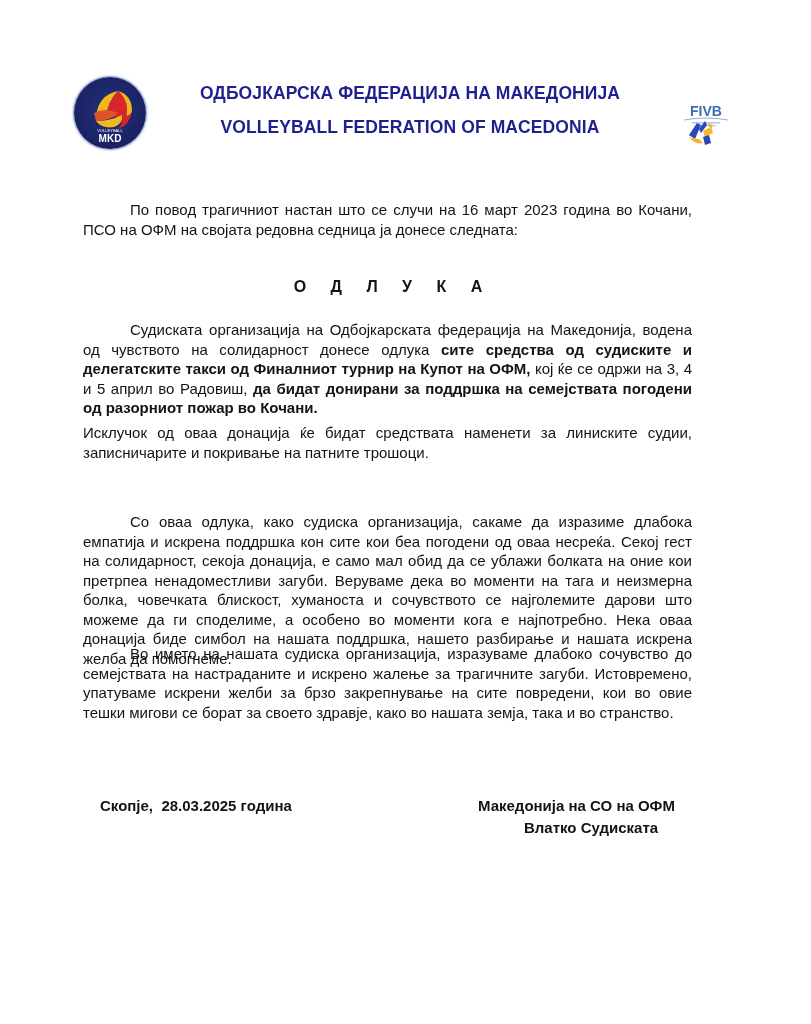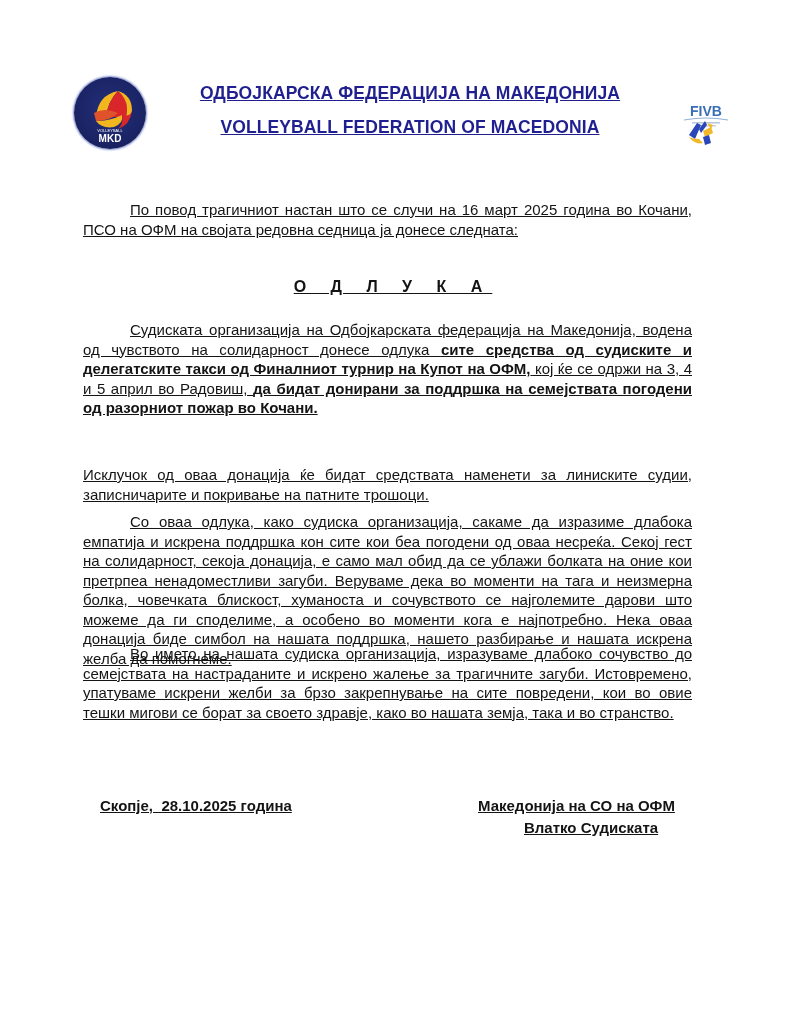--- a/index.html
+++ b/index.html
@@ -1,18 +1,18 @@
 <!DOCTYPE html>
 <html><head>
 <meta charset="utf-8">
 <style>
   html, body { margin: 0; padding: 0; background: #ffffff; }
   body { width: 811px; height: 1024px; position: relative; overflow: hidden;
          font-family: "Liberation Sans", sans-serif; color: #141414; }
-  .abs { position: absolute; text-decoration: underline; }
+  .abs { position: absolute; }
 
   
   .logo-left { left: 74px; top: 77px; width: 72px; height: 72px; border-radius: 50%;
     background: radial-gradient(circle at 50% 45%, #23307a 0%, #1b2466 60%, #141b4f 100%);
     box-shadow: 0 0 2px 1px #7f8fd0; overflow: hidden; }
   .logo-left svg { position: absolute; left: 0; top: 0; }
   .header-title { left: 150px; width: 520px; text-align: center; font-weight: bold;
     color: #1f1f8f; font-size: 17.5px; letter-spacing: 0.1px; }
   .header-title.l1 { top: 83px; }
   .header-title.l2 { top: 117px; }
@@ -20,21 +20,21 @@
   .mkball { left: 685px; top: 115px; width: 34px; height: 34px; }
 
   
   .text { left: 83px; width: 609px; font-size: 15px; line-height: 19.5px; text-align: justify; }
   .text p { margin: 0; }
   .indent { text-indent: 47px; }
   .p1 { top: 200px; }
   .decision-title { left: 8px; width: 770px; top: 278px; text-align: center; font-weight: bold;
     font-size: 16px; letter-spacing: 10px; }
   .p2 { top: 320px; }
-  .p3 { top: 423px; margin-top: 42px; }
+  .p3 { top: 423px; }
   .p4 { top: 480px; margin-top: 32px; }
   .p5 { top: 644px; }
   b { font-weight: bold; }
 
   
   .sig-left { left: 100px; top: 797px; font-weight: bold; font-size: 15px; white-space: pre; }
   .sig-right1 { left: 478px; top: 797px; font-weight: bold; font-size: 15px; }
   .sig-right2 { left: 524px; top: 819px; font-weight: bold; font-size: 15px; }
 </style>
 </head>
@@ -71,36 +71,36 @@
     <path d="M4 20 L12 8 L16 10 L10 24 Z" fill="#2a46b8"></path>
     <path d="M14 14 L20 6 L22 10 L16 18 Z" fill="#2a46b8"></path>
     <path d="M4 22 Q10 30 18 28 L14 24 Q8 24 4 22 Z" fill="#f0b82a"></path>
     <path d="M18 16 L26 12 L28 18 L20 22 Z" fill="#f0b82a"></path>
     <path d="M18 22 L24 20 L26 28 L20 30 Z" fill="#2a46b8"></path>
     <path d="M22 8 L28 10 L26 14 Z" fill="#f0b82a"></path>
   </svg>
 </div>
 
 <div class="abs text p1">
-  <p class="indent">По повод трагичниот настан што се случи на 16 март 2025 година во Кочани, ПСО на ОФМ на својата редовна седница ја донесе следната:</p>
+  <p class="indent">По повод трагичниот настан што се случи на 16 март 2023 година во Кочани, ПСО на ОФМ на својата редовна седница ја донесе следната:</p>
 </div>
 
 <div class="abs decision-title">О Д Л У К А</div>
 
 <div class="abs text p2">
   <p class="indent"><span>Судиската организација на Одбојкарската федерација на Македонија, водена од чувството на солидарност донесе одлука </span><b>сите средства од судиските и делегатските такси од Финалниот турнир на Купот на ОФМ,</b><span> кој ќе се одржи на 3, 4 и 5 април во Радовиш, </span><b>да бидат донирани за поддршка на семејствата погодени од разорниот пожар во Кочани.</b></p>
 </div>
 
 <div class="abs text p3">
   <p>Исклучок од оваа донација ќе бидат средствата наменети за линиските судии, записничарите и покривање на патните трошоци.</p>
 </div>
 
 <div class="abs text p4">
   <p class="indent">Со оваа одлука, како судиска организација, сакаме да изразиме длабока емпатија и искрена поддршка кон сите кои беа погодени од оваа несреќа. Секој гест на солидарност, секоја донација, е само мал обид да се ублажи болката на оние кои претрпеа ненадоместливи загуби. Веруваме дека во моменти на тага и неизмерна болка, човечката блискост, хуманоста и сочувството се најголемите дарови што можеме да ги споделиме, а особено во моменти кога е најпотребно. Нека оваа донација биде симбол на нашата поддршка, нашето разбирање и нашата искрена желба да помогнеме.</p>
 </div>
 
 <div class="abs text p5">
   <p class="indent">Во името на нашата судиска организација, изразуваме длабоко сочувство до семејствата на настраданите и искрено жалење за трагичните загуби. Истовремено, упатуваме искрени желби за брзо закрепнување на сите повредени, кои во овие тешки мигови се борат за своето здравје, како во нашата земја, така и во странство.</p>
 </div>
 
-<div class="abs sig-left">Скопје,  28.10.2025 година</div>
+<div class="abs sig-left">Скопје,  28.03.2025 година</div>
 <div class="abs sig-right1">Македонија на СО на ОФМ</div>
 <div class="abs sig-right2">Влатко Судиската</div>
 
 </body></html>

